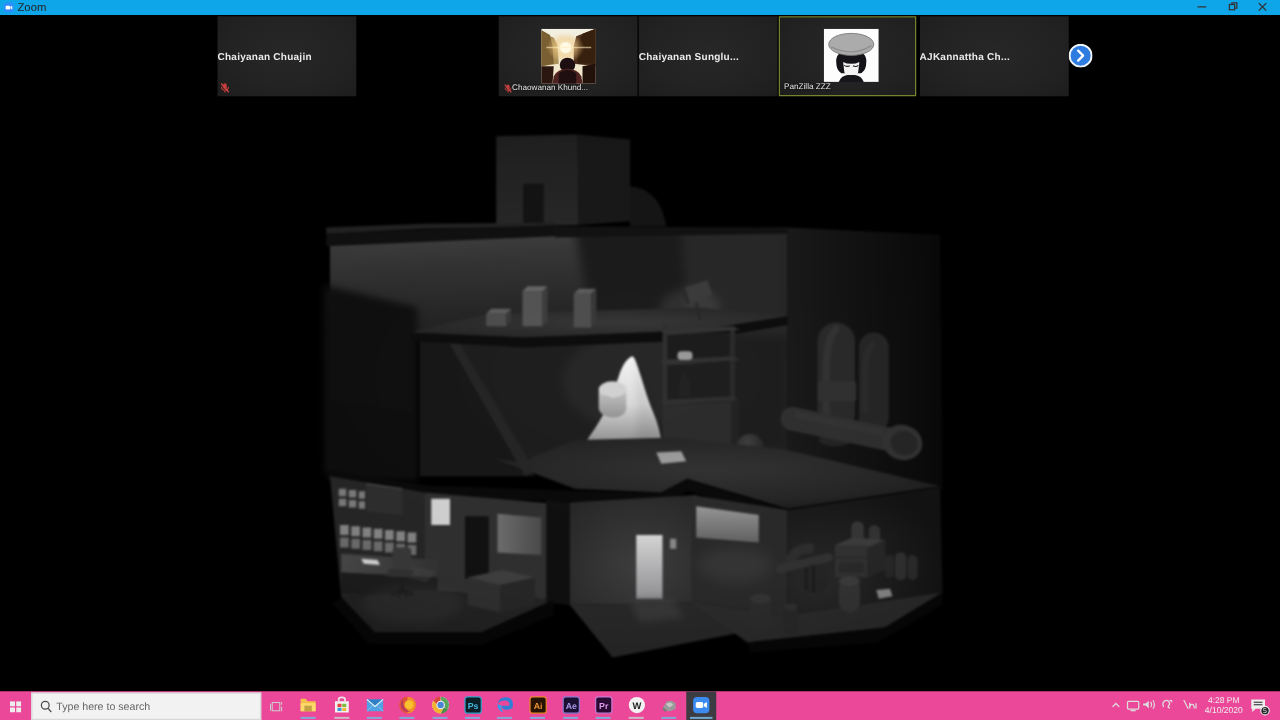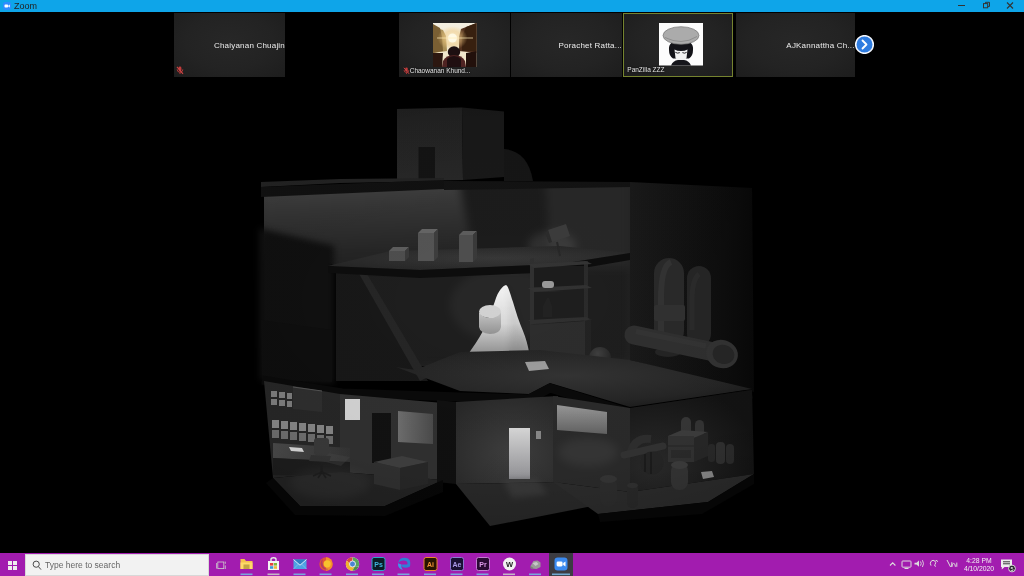--- a/index.html
+++ b/index.html
@@ -4,24 +4,24 @@
 html,body{margin:0;padding:0;width:1024px;height:576px;background:#000;overflow:hidden}
 *{box-sizing:border-box;-webkit-font-smoothing:antialiased}
 body{font-family:"Liberation Sans",sans-serif;position:relative}
 .abs{position:absolute}
 
 #titlebar{left:0;top:0;width:1024px;height:12px;background:#0ea5e9}
 #titlebar .tname{position:absolute;left:14px;top:1px;font-size:9px;color:#222}
 
 #strip{left:174px;top:13px;width:674px;height:63.5px;background:#000}
 .tile{position:absolute;top:0;height:63.5px;width:111px;background:radial-gradient(ellipse at 50% 45%,#272727 0%,#232323 55%,#1d1d1d 100%);overflow:hidden}
-.tname2{position:absolute;width:100%;top:28px;text-align:right;font-size:8px;font-weight:normal;color:#ececec;letter-spacing:0.2px}
+.tname2{position:absolute;width:100%;top:28px;text-align:left;font-size:8px;font-weight:bold;color:#ececec;letter-spacing:0.2px}
 .lbl{position:absolute;left:11px;bottom:2.5px;font-size:6.5px;color:#e4e4e4;text-shadow:0 0 2px #000}
 
-#taskbar{left:0;top:553px;width:1024px;height:23px;background:#a21caf}
+#taskbar{left:0;top:553px;width:1024px;height:23px;background:#ec4899}
 #search{position:absolute;left:25px;top:1px;width:184px;height:22px;background:#f2f2f2;border:1px solid #d8d8d8}
 #search span{position:absolute;left:19px;top:5px;font-size:8.5px;color:#666666}
 .trayt{position:absolute;font-size:6.8px;color:#f0f0f0;text-align:center;width:40px}
 </style></head>
 <body>
 
 <div class="abs" style="left:0;top:0;width:1024px;height:576px">
 <svg width="1024" height="576" viewBox="0 0 1024 576" style="filter:blur(0.65px)">
 <defs>
 <linearGradient id="wedgeG" x1="0" y1="0" x2="0.1" y2="1">
@@ -343,21 +343,21 @@
      <path d="M33,30 L43.5,28 L43.5,44 L33,44 Z" fill="#22100b"></path>
    </svg>
    <svg class="abs" style="left:4px;bottom:2px" width="7" height="8" viewBox="0 0 8 9">
      <rect x="2.6" y="0.5" width="2.8" height="4.6" rx="1.4" fill="#c23b3b"></rect>
      <path d="M1.2,3.4 a2.8,2.8 0 0 0 5.6,0 M4,6.2 L4,8" stroke="#c23b3b" stroke-width="0.9" fill="none"></path>
      <line x1="1" y1="0.8" x2="7" y2="7.8" stroke="#d04545" stroke-width="1.1"></line>
    </svg>
    <div class="lbl">Chaowanan Khund...</div>
  </div>
  <div class="tile" style="left:337px">
-      <div class="tname2">Porachet  Ratta...</div>
+      <div class="tname2">Chaiyanan  Sunglu...</div>
     </div>
  <div class="tile" style="left:449.3px;width:110px;border:1.2px solid #75832f">
    <svg class="abs" style="left:34.3px;top:9px" width="44" height="42.5" viewBox="0 0 44 42.5">
      <rect width="44" height="42.5" fill="#fdfdfd"></rect>
      <path d="M10,27 Q9,17.5 22,17 Q35,17.5 34,27 Q34,33 30,35.5 L14,35.5 Q10,33 10,27 Z" fill="#131318"></path>
      <path d="M15.5,26.5 Q18,28 22,28 Q26,28 28.5,26.5 L27.5,35 Q25,38.5 22,38.5 Q19,38.5 16.5,35 Z" fill="#f3f3f3"></path>
      <path d="M16.3,29.3 q2.2,1.5 4.5,0.3 M23.4,29.6 q2.2,1.3 4.3,-0.3" stroke="#18181d" stroke-width="0.9" fill="none"></path>
      <ellipse cx="22" cy="12.5" rx="18" ry="8.8" fill="#ababab" stroke="#757575" stroke-width="0.7"></ellipse>
      <path d="M6,14.5 Q14,18.5 22,18.5 Q30,18.5 38,13.5" fill="none" stroke="#8e8e8e" stroke-width="1"></path>
      <path d="M12,42.5 Q14,37.5 19,37 L25,37 Q30,37.5 32,42.5 Z" fill="#16161b"></path>

